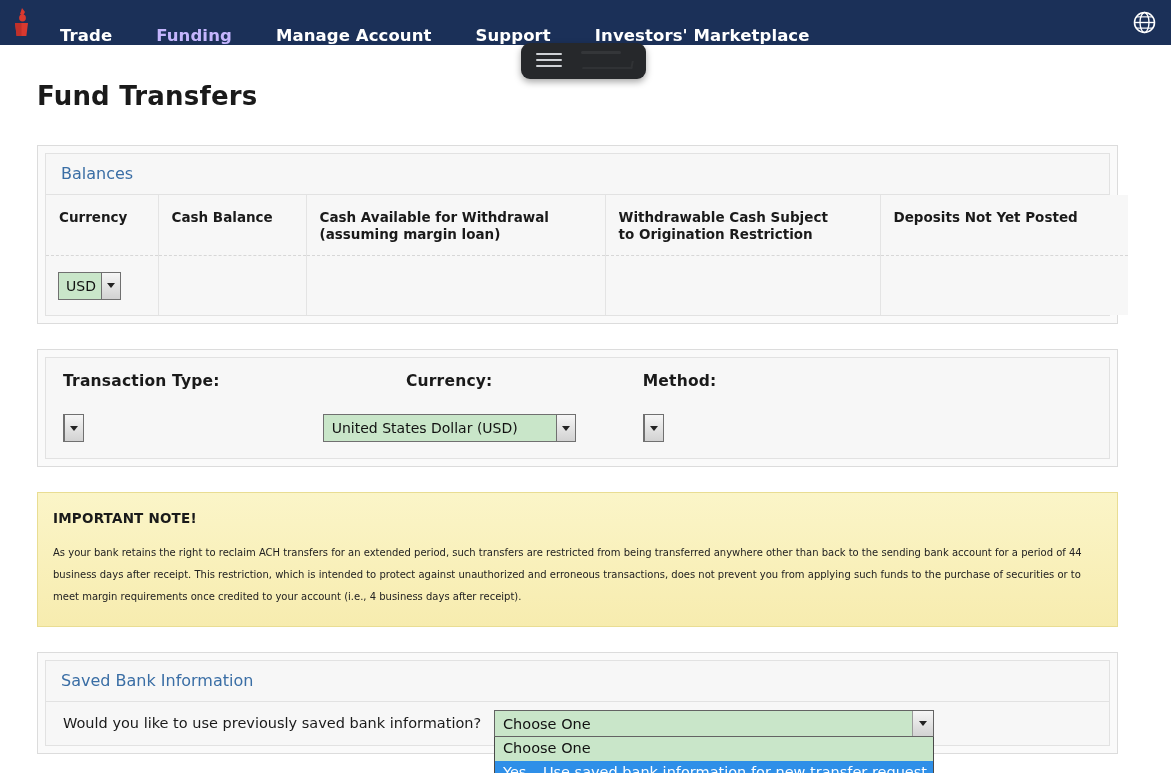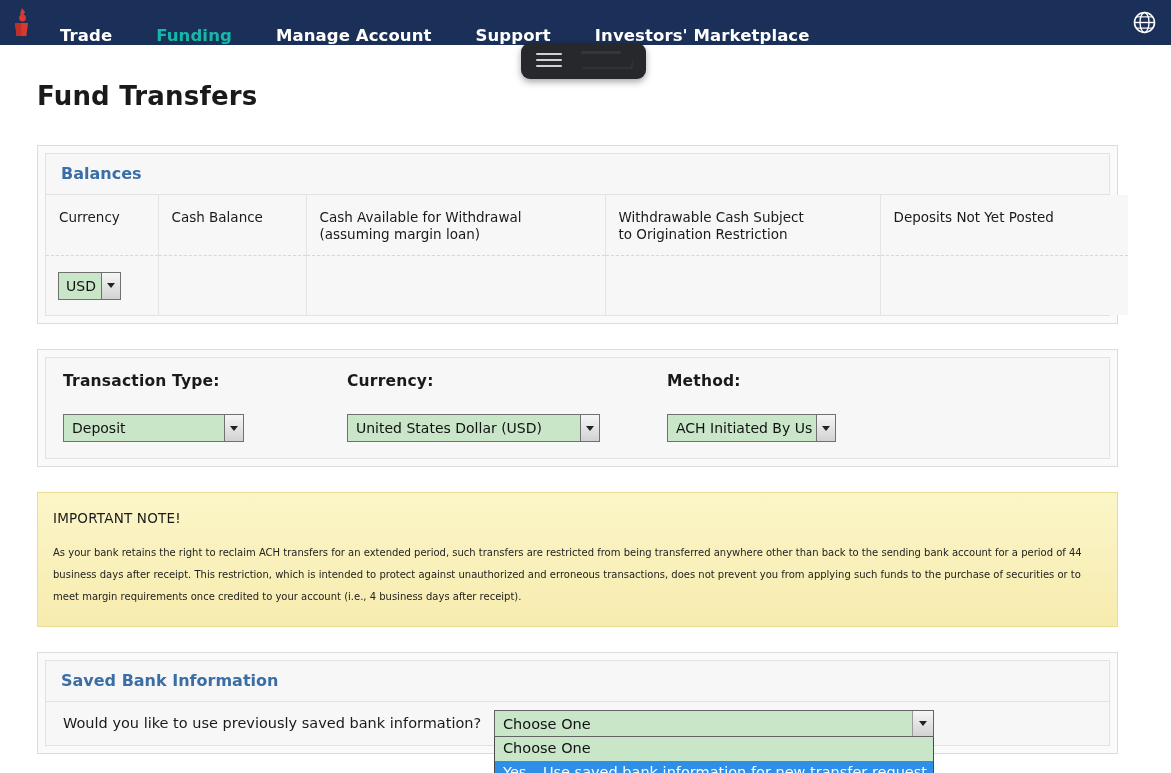--- a/index.html
+++ b/index.html
@@ -37,21 +37,21 @@
     color: #ffffff;
     font-size: 16.5px;
     font-weight: 600;
     text-decoration: none;
     padding: 0 22px;
     line-height: 45px;
     letter-spacing: .1px;
     white-space: nowrap;
     cursor: pointer;
   }
-  .nav-link.active { color: #14b8a6; }
+  .nav-link.active { color: #c4b5fd; }
   .globe-btn {
     width: 34px; height: 34px;
     display: flex; align-items: center; justify-content: center;
     flex: 0 0 auto;
     cursor: pointer;
   }
 
   
   .dark-overlay {
     position: absolute;
@@ -106,38 +106,38 @@
     background: #fafafa;
     padding: 7px;
   }
   .panel-inner {
     border: 1px solid #e2e2e2;
     background: #f7f7f7;
   }
 
   .panel-header {
     font-size: 16px;
-    font-weight: bold;
+    font-weight: normal;
     color: #3a6ea5;
     padding: 10px 14px 11px 15px;
     border-bottom: 1px solid #e2e2e2;
     background: #f7f7f7;
   }
 
   
   .bal-table {
     width: 100%;
     border-collapse: collapse;
     table-layout: fixed;
   }
   .bal-table th {
     text-align: left;
     vertical-align: top;
     font-size: 13.5px;
-    font-weight: normal;
+    font-weight: bold;
     color: #1a1a1a;
     padding: 14px 12px 12px 13px;
     border-right: 1px solid #e4e4e4;
     border-bottom: 1px dashed #d7d7d7;
     line-height: 1.25;
     background: #f7f7f7;
   }
   .bal-table th:last-child { border-right: none; }
   .bal-table td {
     height: 60px;
@@ -188,21 +188,21 @@
 
   
   .tx-panel { margin-top: 25px; }
   .tx-row {
     display: flex;
     align-items: flex-start;
     padding: 14px 0 16px 0;
     background: #f7f7f7;
   }
   .tx-field { padding-left: 17px; }
-  .tx-field.f2 { padding-left: 103px; }
+  .tx-field.f2 { padding-left: 103px; text-align: center; }
   .tx-field.f3 { padding-left: 67px; }
   .tx-label {
     font-size: 15.5px;
     font-weight: bold;
     color: #1a1a1a;
     margin-bottom: 24px;
     letter-spacing: .2px;
   }
   .sel.big { height: 28px; }
   .sel.big .sel-text { font-size: 14px; padding: 0 8px; }
@@ -213,21 +213,21 @@
   
   .note {
     margin: 25px 37px 0 37px;
     background: #f8f0b5;
     background: linear-gradient(to bottom, #fbf5c8 0%, #f7ecaf 100%);
     border: 1px solid #e9dd93;
     padding: 17px 16px 18px 15px;
   }
   .note-title {
     font-size: 13.5px;
-    font-weight: normal;
+    font-weight: bold;
     color: #1a1a1a;
     margin-bottom: 16px;
     letter-spacing: .2px;
   }
   .note-body {
     font-size: 10px;
     color: #222;
     line-height: 22px;
   }
 
@@ -383,37 +383,35 @@
     </div>
   </div>
 
   <div class="panel tx-panel">
     <div class="panel-inner">
       <div class="tx-row">
 
         <div class="tx-field f1">
           <div class="tx-label">Transaction Type:</div>
           <span class="sel big w-tx">
-            <span class="sel-text">Deposit</span>
             <span class="sel-btn"></span>
           </span>
         </div>
 
         <div class="tx-field f2">
           <div class="tx-label">Currency:</div>
           <span class="sel big w-cur">
             <span class="sel-text">United States Dollar (USD)</span>
             <span class="sel-btn"></span>
           </span>
         </div>
 
         <div class="tx-field f3">
           <div class="tx-label">Method:</div>
           <span class="sel big w-met">
-            <span class="sel-text">ACH Initiated By Us</span>
             <span class="sel-btn"></span>
           </span>
         </div>
 
       </div>
     </div>
   </div>
 
   <div class="note">
     <div class="note-title">IMPORTANT NOTE!</div>

